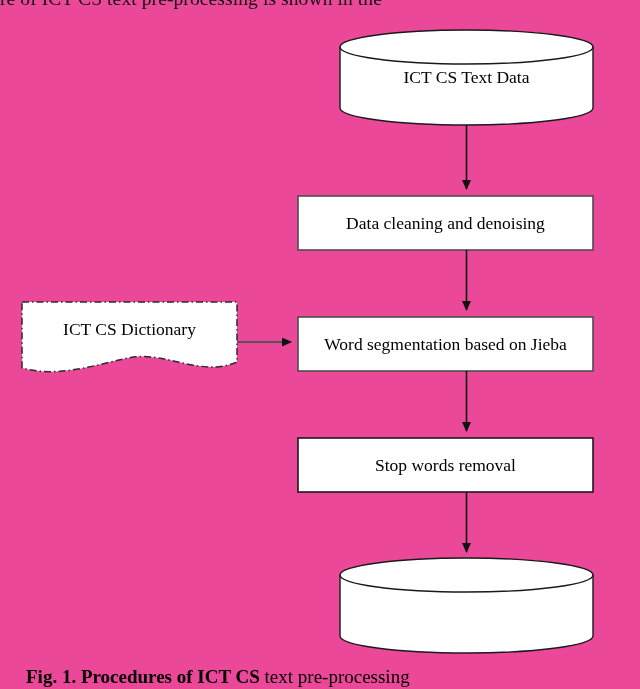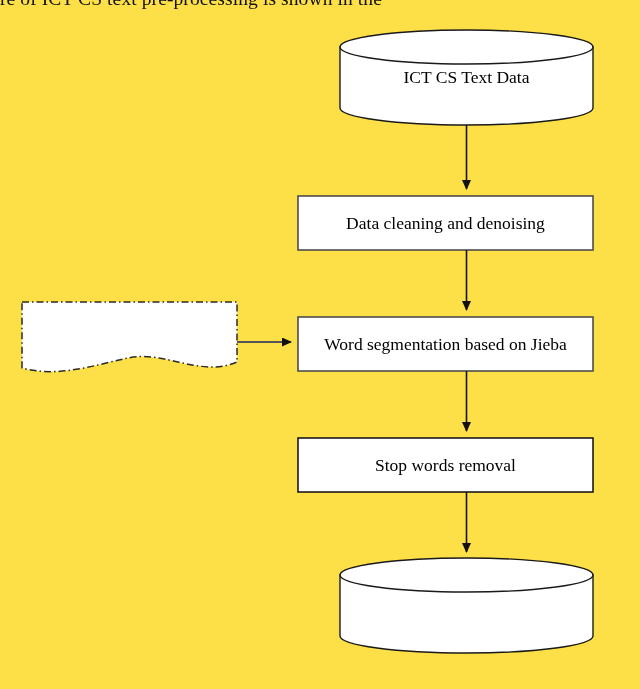--- a/index.html
+++ b/index.html
@@ -10,21 +10,21 @@
   }
   body {
     font-family: "Liberation Serif", "DejaVu Serif", serif;
     color: #000000;
   }
   #page {
     position: relative;
     width: 640px;
     height: 689px;
     overflow: hidden;
-    background: #fde047;
+    background: #ec4899;
   }
 
   
   .top-text {
     position: absolute;
     left: 0px;
     top: -12px;
     width: 640px;
     height: 22px;
     font-size: 19.5px;
@@ -153,22 +153,26 @@
                  L593,575 Z" fill="#ffffff" stroke="#1a1a1a" stroke-width="1.4"></path>
         <ellipse cx="466.5" cy="575" rx="126.5" ry="17" fill="#ffffff" stroke="#1a1a1a" stroke-width="1.4"></ellipse>
       </g>
 
     </svg>
 
     <div class="node-label" style="left:340px; top:38px; width:253px; height:78px;">ICT CS Text Data</div>
 
     <div class="node-label" style="left:298px; top:196px; width:295px; height:54px;">Data cleaning and denoising</div>
 
+    <div class="node-label" style="left:22px; top:304px; width:215px; height:50px;">ICT CS Dictionary</div>
 
     <div class="node-label" style="left:298px; top:438px; width:295px; height:54px;">Stop words removal</div>
 
     <div class="node-label" style="left:298px; top:317px; width:295px; height:54px;">Word segmentation based on Jieba</div>
 
 
   </div>
 
+  <div class="caption">
+    <b>Fig. 1. Procedures of ICT CS </b><span class="cap-tail">text pre-processing</span>
+  </div>
 
 </div>
 
 </body></html>

